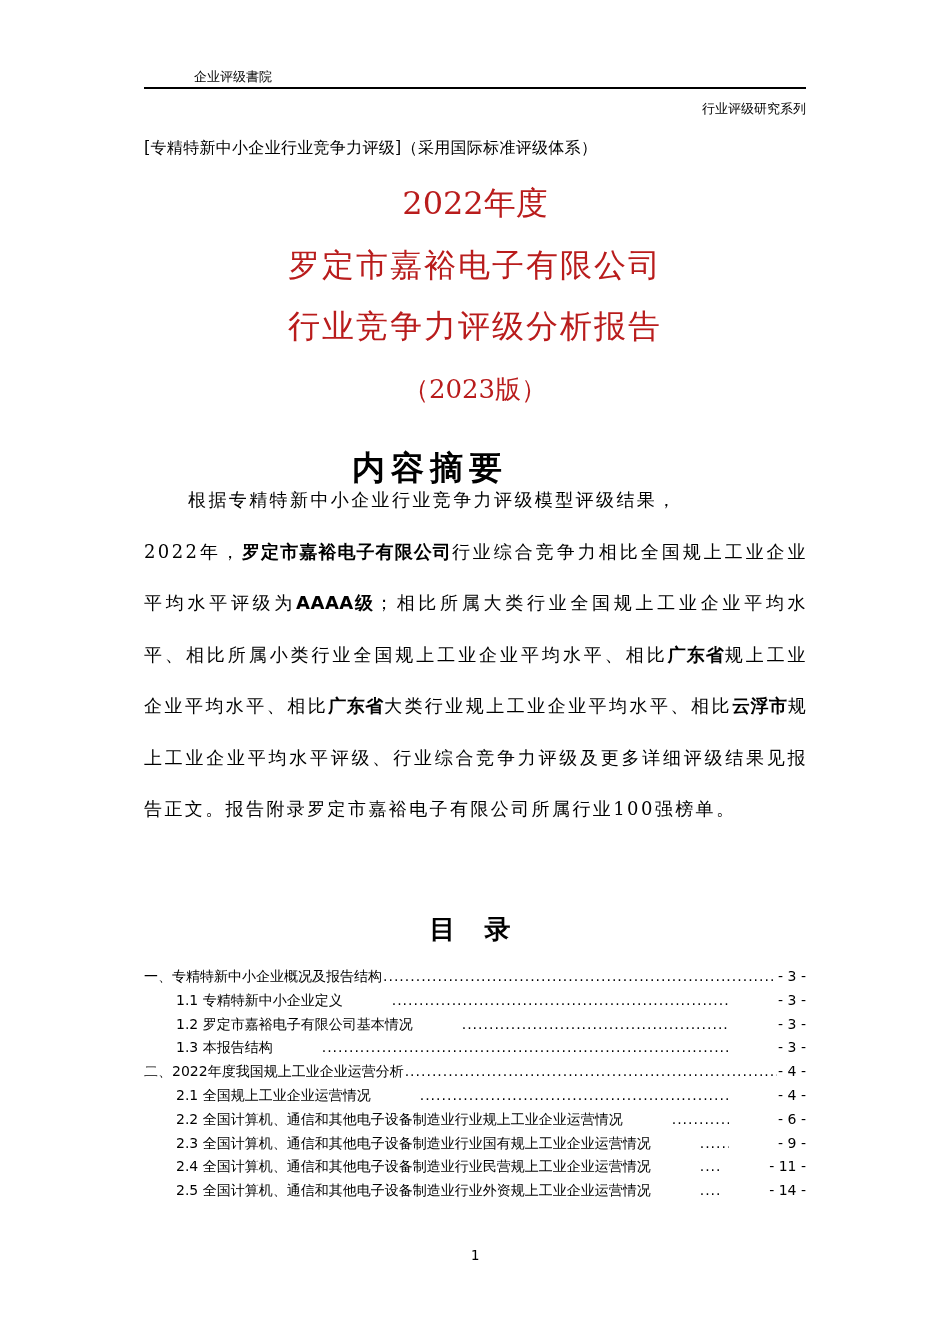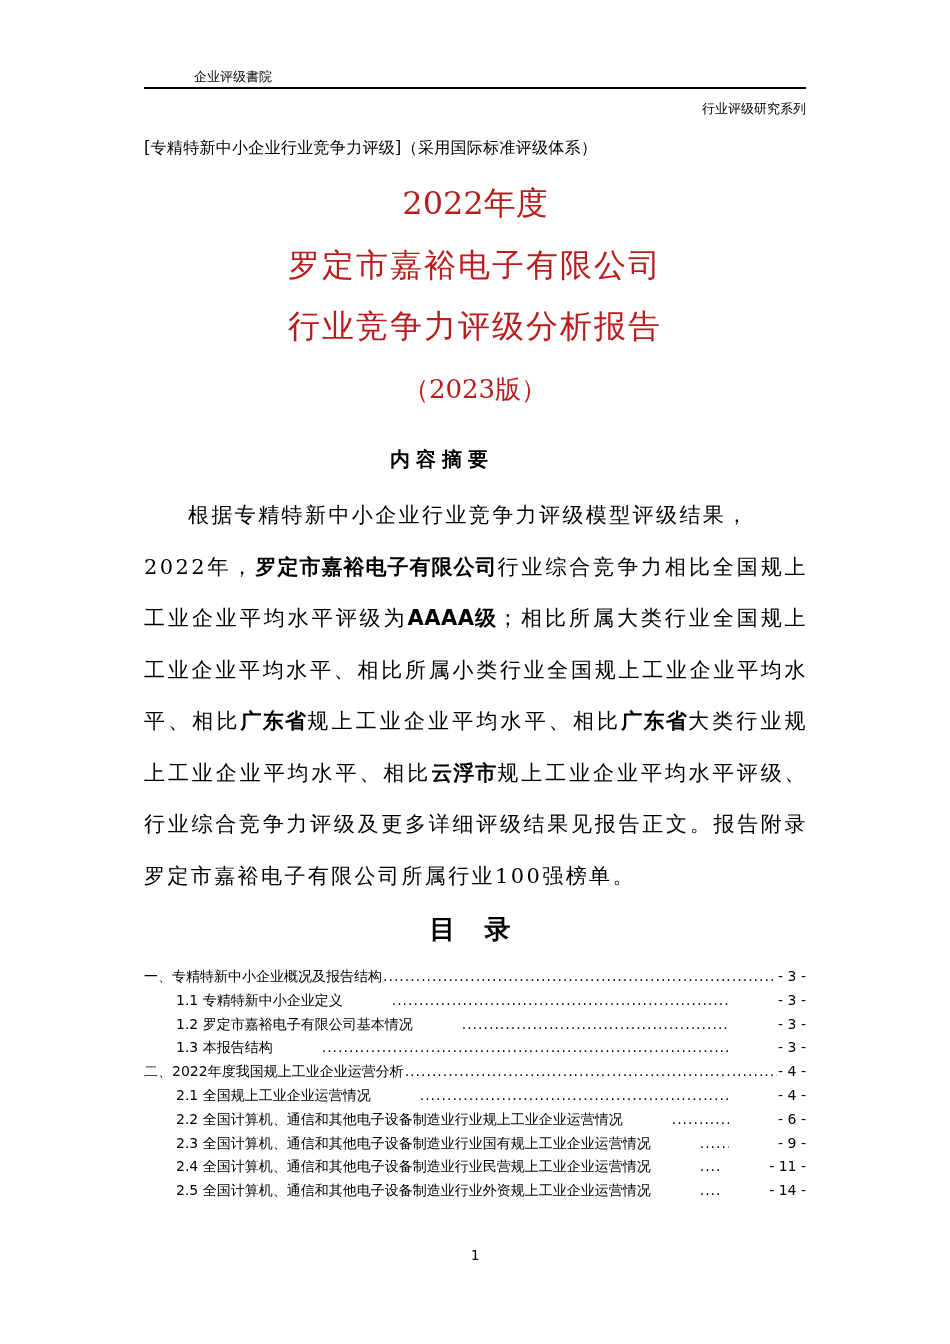--- a/index.html
+++ b/index.html
@@ -10,24 +10,24 @@
          font-family:"DejaVu Sans","Liberation Sans",sans-serif; font-size:13px; }
   .hdr .l { position:absolute; left:8px; top:0;margin-left:42px; }
   .hdr .r { position:absolute; right:0; top:0;margin-top:32px; }
   .hdr-rule { position:absolute; left:144px; top:87px; width:662px; height:2px; background:#000; }
   .series { position:absolute; left:144px; top:138px; font-size:16px; letter-spacing:0.3px; }
   .title { position:absolute; left:0; width:950px; text-align:center; color:#b91c1c; }
   .t1 { top:182px; font-size:32px; }
   .t2 { top:244px; font-size:32px; letter-spacing:2px; }
   .t3 { top:305px; font-size:32px; letter-spacing:2px; }
   .t4 { top:372px; font-size:26px; }
-  .h-abstract { position:absolute; left:12px; width:860px; top:446px; text-align:center;
+  .h-abstract { position:absolute; left:0; width:860px; top:446px; text-align:center;
                 font-family:"DejaVu Sans","Liberation Sans",sans-serif; font-weight:bold;
-                font-size:20px; letter-spacing:6px; }
-  .abstract { position:absolute; left:144px; top:490px; width:664px; font-size:21px;
+                font-size:33px; letter-spacing:6px; }
+  .abstract { position:absolute; left:144px; top:474px; width:664px; font-size:18px;
               line-height:51.5px; text-align:justify; letter-spacing:2.4px; }
   .abstract .indent { padding-left:44px; }
   .abstract b { font-family:"DejaVu Sans","Liberation Sans",sans-serif; font-weight:bold; letter-spacing:0.5px; }
   .h-toc { position:absolute; left:0; width:950px; top:912px; text-align:center;
            font-family:"DejaVu Sans","Liberation Sans",sans-serif; font-weight:bold;
            font-size:26px; letter-spacing:10px; }
   .toc { position:absolute; left:144px; top:958px; width:662px; font-size:14px;
          font-family:"DejaVu Sans","Liberation Sans",sans-serif;margin-top:7px; }
   .toc-row { display:flex; align-items:baseline; height:23.8px; line-height:23.8px; white-space:nowrap; }
   .toc-row.sub { padding-left:32px;gap:48px; }

